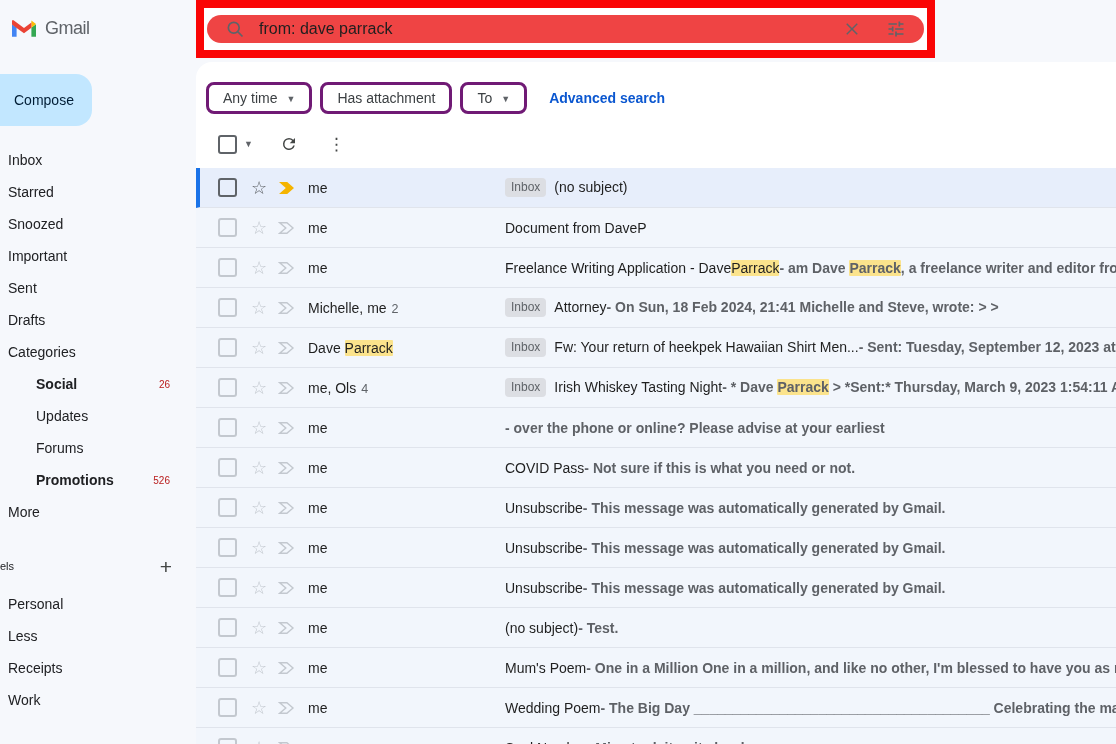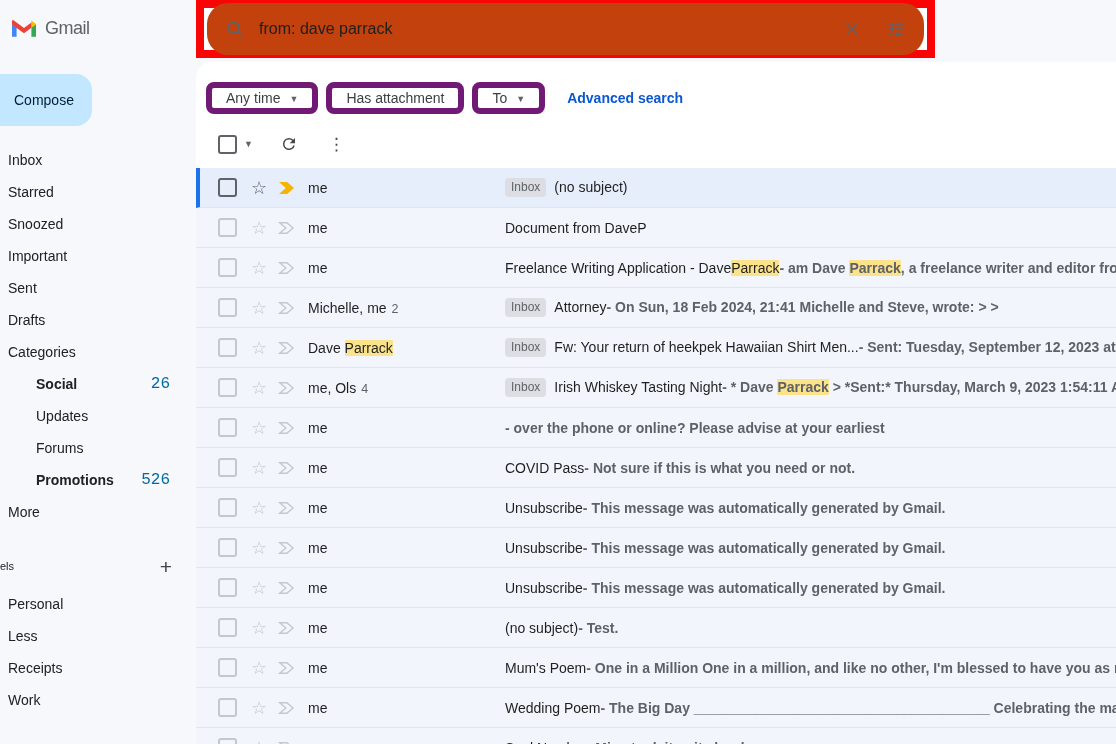--- a/index.html
+++ b/index.html
@@ -10,47 +10,47 @@
   }
   
   .logo{position:absolute;left:12px;top:16px;display:flex;align-items:center;gap:9px;}
   .logo .wordmark{font-size:18px;color:#5f6368;letter-spacing:-0.5px;}
   
   .annotation-box{
     position:absolute;left:196px;top:0;width:739px;height:58px;box-sizing:border-box;
     border:8px solid #fa0505;background:#ffffff;display:flex;align-items:center;padding:0 3px;
   }
   .search-pill{
-    flex:1;height:52px;background:#c2410c;border-radius:21px;
+    flex:1;height:28px;background:#ef4444;border-radius:21px;
     display:flex;align-items:center;padding:0 16px;box-sizing:border-box;gap:12px;
   }
   .search-query{flex:1;font-size:16px;color:#1f1f1f;white-space:nowrap;overflow:hidden;}
   .sicon{display:flex;align-items:center;justify-content:center;width:24px;height:24px;flex:0 0 auto;}
   
   aside{position:absolute;left:0;top:62px;width:196px;bottom:0;}
   .compose{
     position:absolute;left:-14px;top:12px;width:106px;height:52px;background:#c2e7ff;
     border-radius:16px;display:flex;align-items:center;padding-left:28px;box-sizing:border-box;
     font-size:14px;font-weight:500;color:#001d35;
   }
   .nav{position:absolute;top:82px;left:0;right:0;}
   .nav-item{height:32px;display:flex;align-items:center;padding-left:8px;font-size:14px;
     color:#202124;position:relative;cursor:pointer;}
   .nav-item.indent{padding-left:36px;}
   .nav-item.bold .nav-label{font-weight:700;}
-  .nav-item .count{position:absolute;right:26px;font-size:16px;color:#0369a1;font-family:Liberation Mono, monospace;}
+  .nav-item .count{position:absolute;right:26px;font-size:10px;color:#b91c1c;}
   .labels-head{position:absolute;top:488px;left:0;right:0;height:32px;display:flex;align-items:center;}
   .labels-head .lh-text{font-size:11px;color:#202124;}
   .labels-head .plus{position:absolute;right:24px;font-size:21px;color:#444746;font-weight:400;line-height:1;}
   .labels-list{position:absolute;top:526px;left:0;right:16px;}
   
   main{position:absolute;left:196px;top:62px;right:0;bottom:0;background:#ffffff;
     border-top-left-radius:16px;overflow:hidden;}
   .chips-row{display:flex;align-items:center;gap:8px;padding:20px 0 0 10px;height:32px;}
-  .chip{height:32px;box-sizing:border-box;border:6px solid #701a75;border-radius:8px;
+  .chip{height:32px;box-sizing:border-box;border:3px solid #701a75;border-radius:8px;
     display:flex;align-items:center;padding:0 14px;font-size:14px;color:#3c4043;gap:9px;cursor:pointer;}
   .chip .caret{font-size:9px;color:#5f6368;transform:translateY(1px);}
   .advanced{margin-left:14px;color:#0b57d0;font-size:14px;font-weight:700;cursor:pointer;}
   .toolbar{display:flex;align-items:center;padding-left:22px;margin-top:14px;height:32px;}
   .cb{width:15px;height:15px;border:2px solid #c3c8cf;border-radius:3px;flex:0 0 auto;background:transparent;}
   .toolbar .cb{border-color:#5f6368;}
   .toolbar .caret{font-size:9px;color:#5f6368;margin-left:7px;}
   .tb-icon{margin-left:27px;display:flex;align-items:center;color:#444746;}
   .dots{font-size:17px;color:#444746;margin-left:30px;letter-spacing:0;}
   

